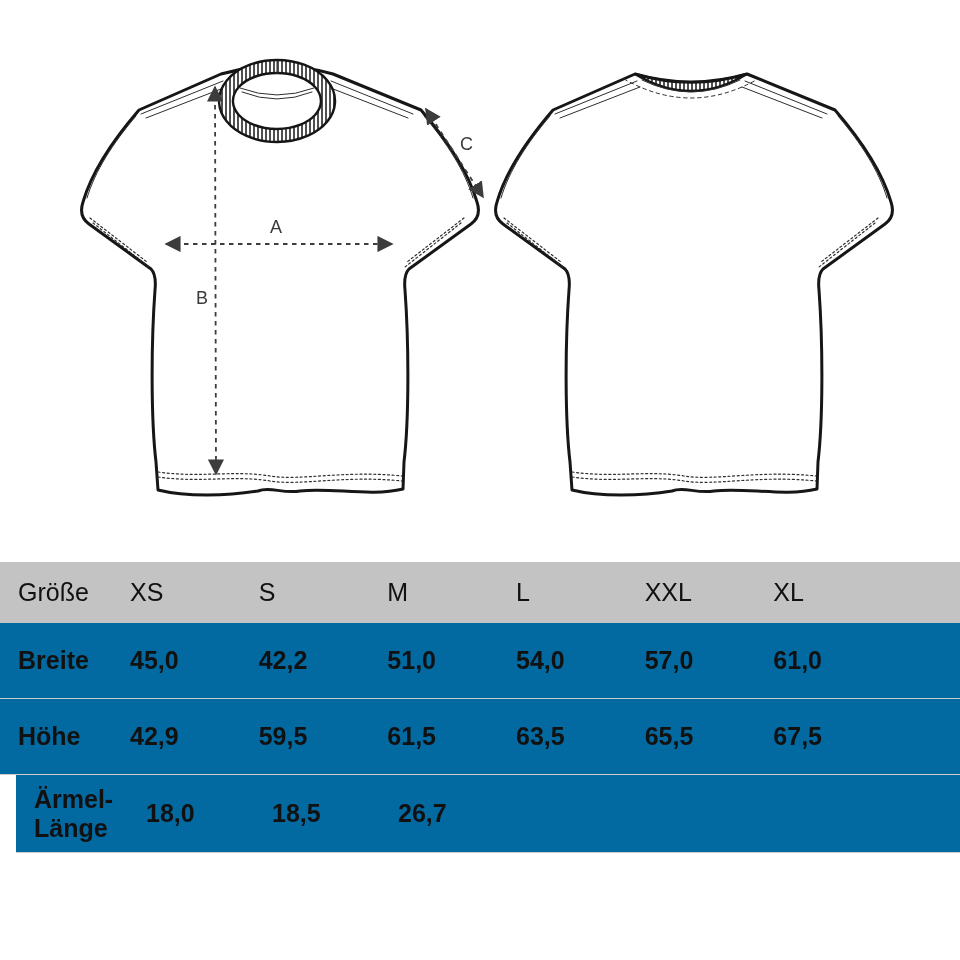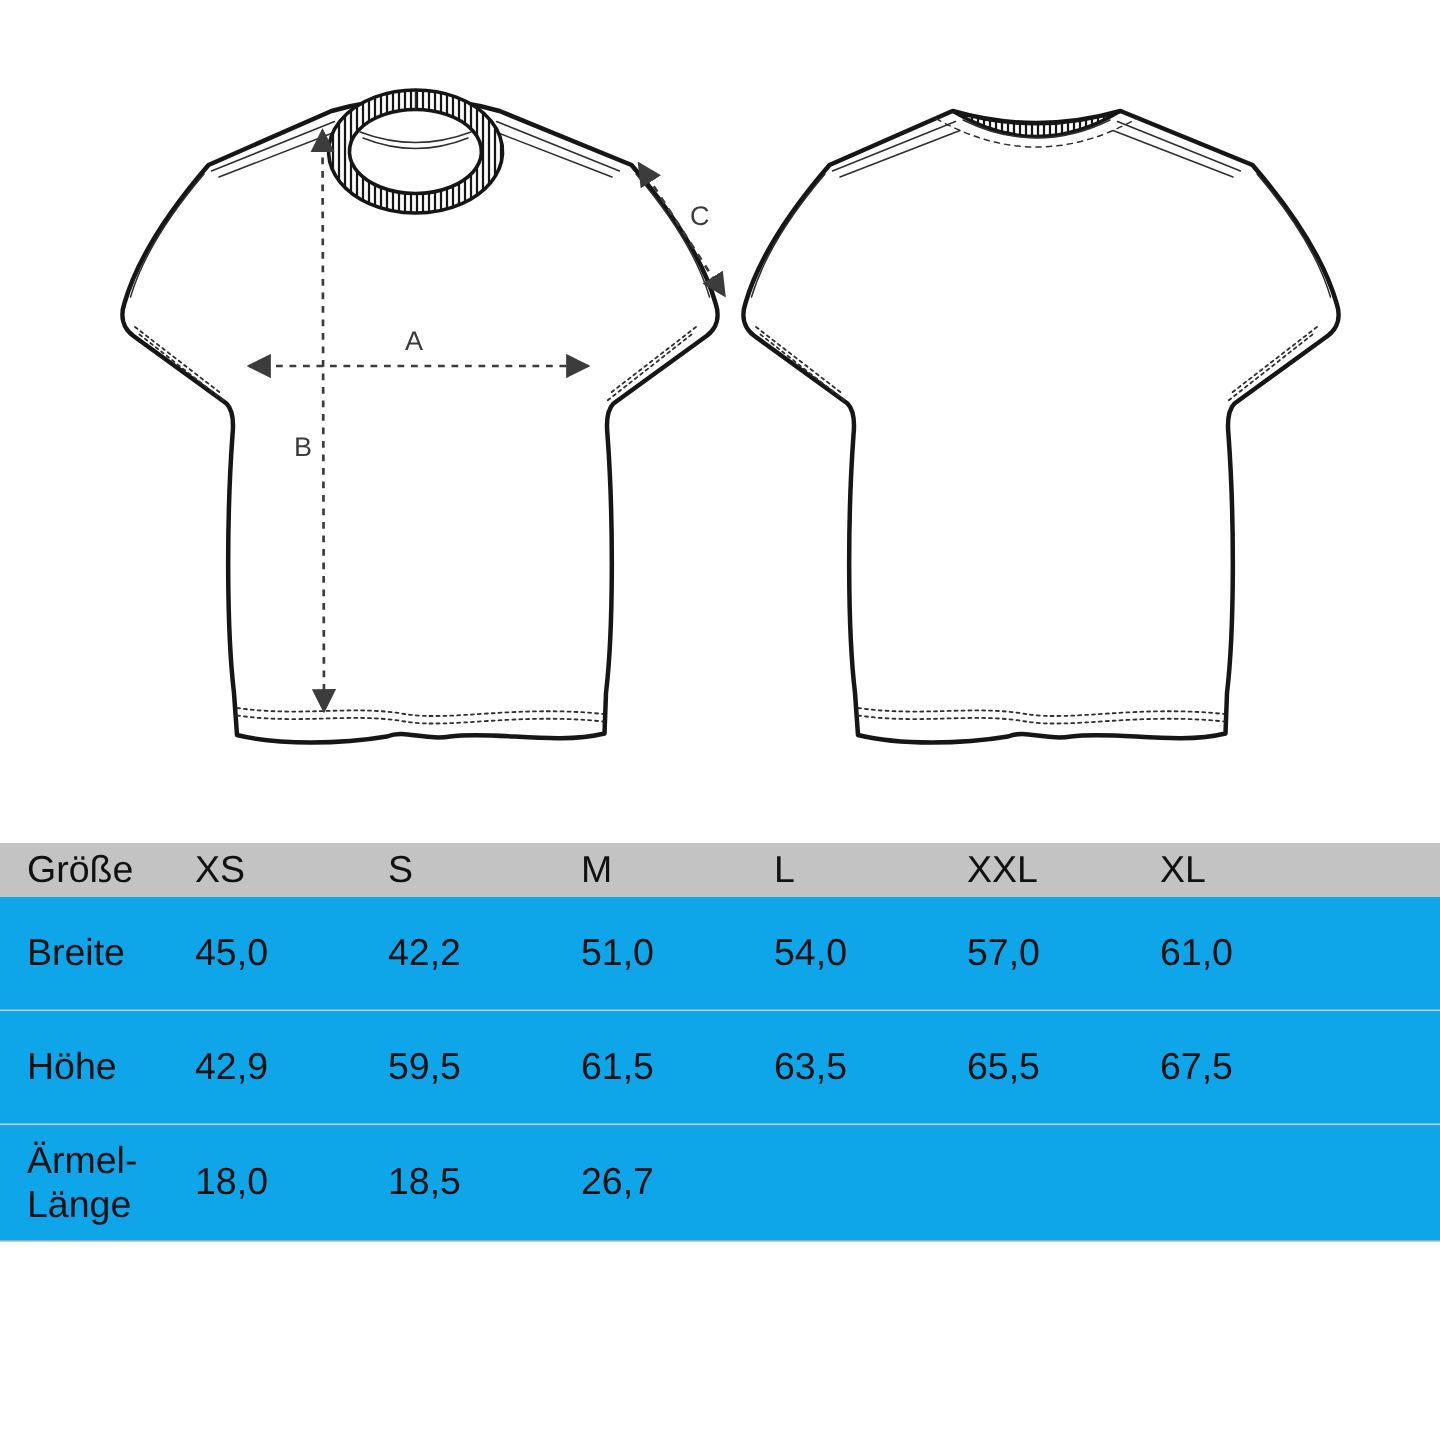--- a/index.html
+++ b/index.html
@@ -23,22 +23,22 @@
 
   
   .size-table { width: 960px; margin-top: 4px; font-size: 25px; }
   .t-row {
     display: grid;
     grid-template-columns: 130px repeat(6, 1fr);
     align-items: center;
     padding-right: 58px;
     box-sizing: border-box;
   }
-  .t-head { background: #c3c3c3; height: 36px; }
-  .t-data { height: 76px; border-bottom: 1px solid #cccccc; background: #0ea5e9; }
+  .t-head { background: #c3c3c3; height: 61px; }
+  .t-data { height: 76px; border-bottom: 1px solid #cccccc; background: #0369a1; font-weight: bold; }
   .t-cell { }
   .t-label { text-align: left; padding-left: 18px; white-space: pre-line; line-height: 1.15; }
 </style>
 </head>
 <body>
 
 <div class="stage">
 
   <div class="diagram-wrap">
     <svg width="960" height="558" viewBox="0 0 960 558">
@@ -169,21 +169,21 @@
     <div class="t-row t-data">
       <div class="t-cell t-label">Höhe</div>
       <div class="t-cell">42,9</div>
       <div class="t-cell">59,5</div>
       <div class="t-cell">61,5</div>
       <div class="t-cell">63,5</div>
       <div class="t-cell">65,5</div>
       <div class="t-cell">67,5</div>
     </div>
 
-    <div class="t-row t-data" style="height:78px;">
+    <div class="t-row t-data" style="height:78px;margin-left:16px;">
       <div class="t-cell t-label">Ärmel-
 Länge</div>
       <div class="t-cell">18,0</div>
       <div class="t-cell">18,5</div>
       <div class="t-cell">26,7</div>
     </div>
 
   </div>
 </div>
 

